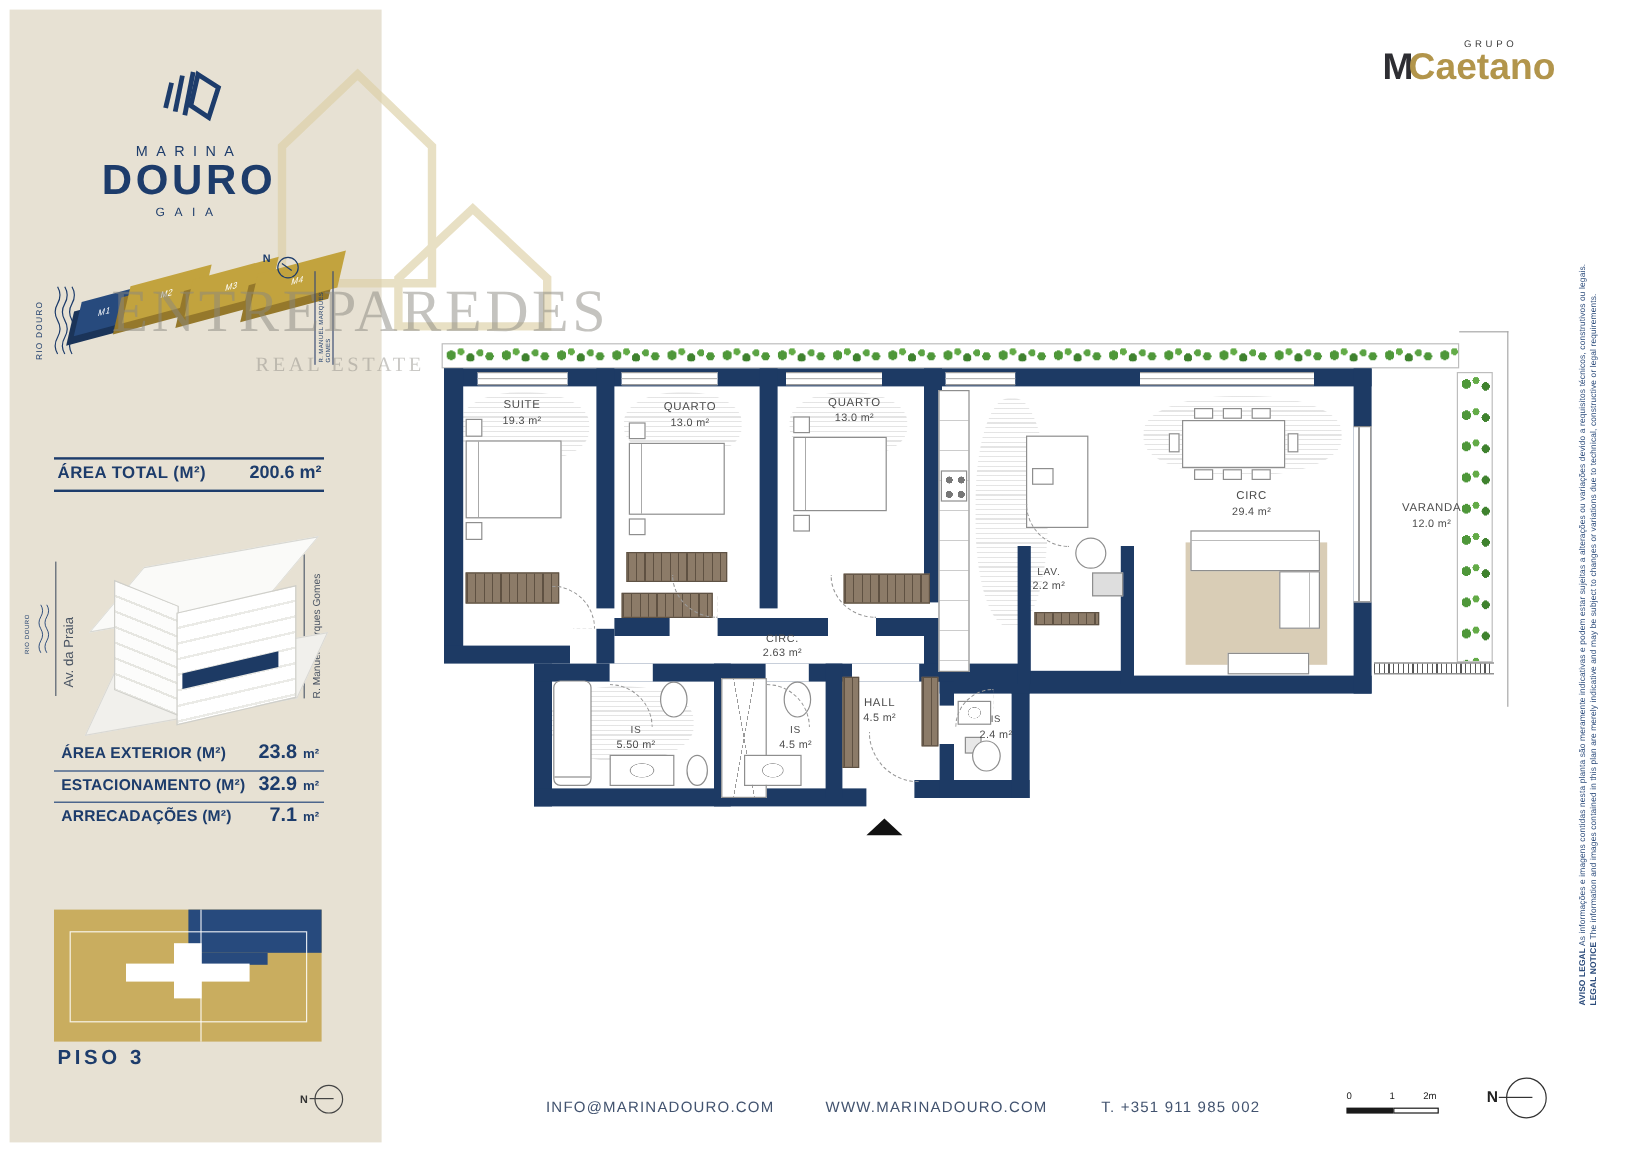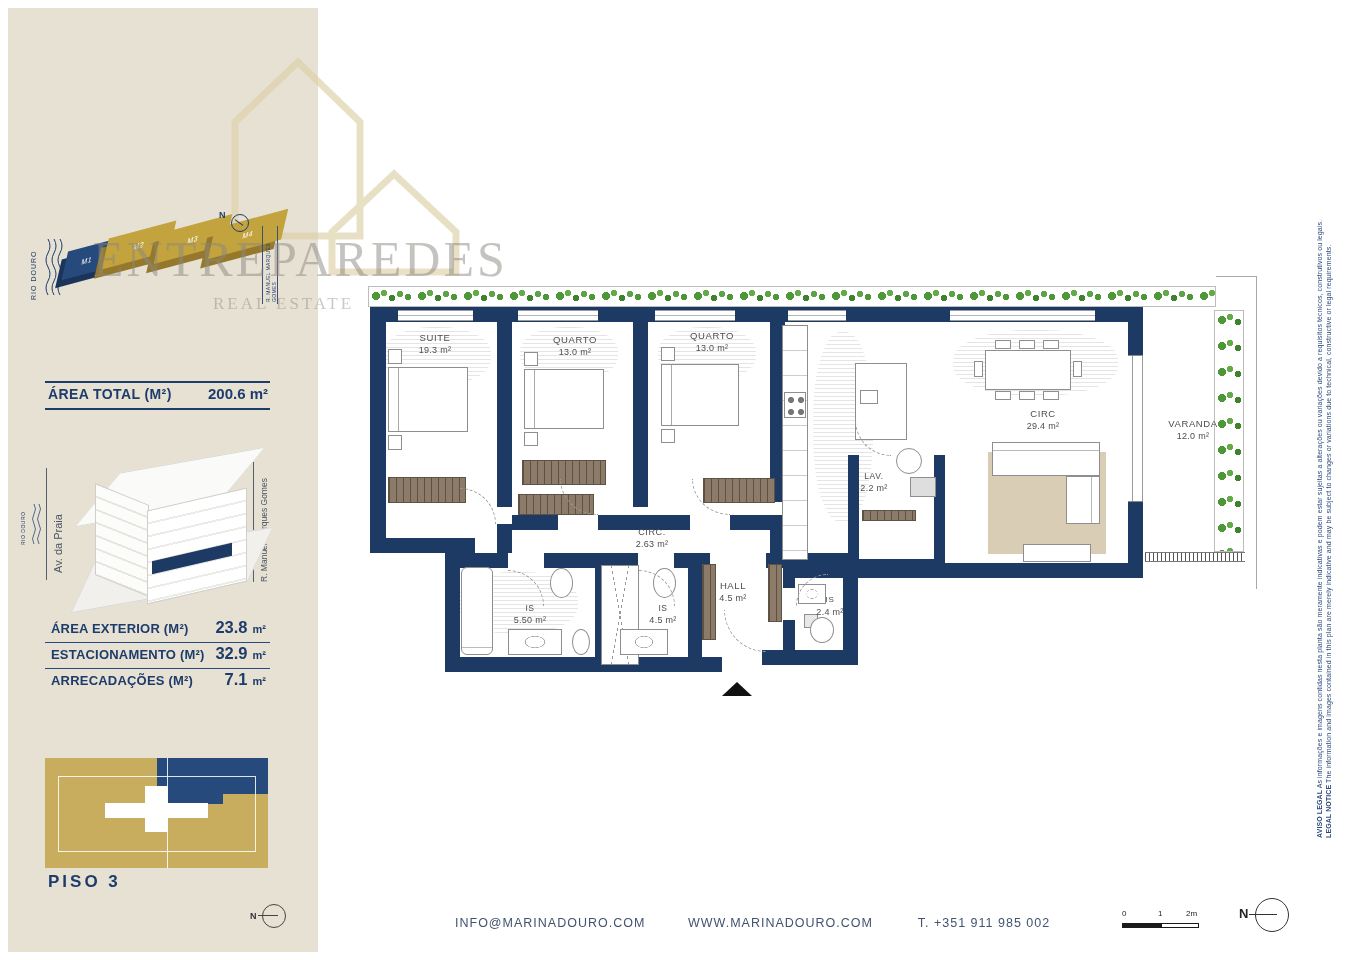--- a/index.html
+++ b/index.html
@@ -43,20 +43,33 @@
 
   <div class="abs" style="left:8px;top:8px;width:310px;height:944px;background:#e7e1d3;"></div>
 
   <svg class="abs" style="left:210px;top:40px;" width="265" height="240">
     <g fill="none" stroke="#ddd0a6" stroke-width="7" opacity="0.65">
       <path d="M25 82 L88 22 L150 82 L150 196 L25 196 Z"></path>
       <path d="M122 192 L184 134 L246 192 L246 232 L122 232 Z"></path>
     </g>
   </svg>
 
+  <div class="abs" style="left:60px;top:50px;width:195px;text-align:center;">
+    <svg width="60" height="62" style="display:inline-block;">
+      <g stroke="#1d3c6b" fill="none" stroke-width="4">
+        <path d="M10 40 L15 19"></path>
+          <path d="M18 43 L24 13"></path>
+          <path d="M26 46 L33 10"></path>
+        <path d="M37 12 L54 23 L46 48 L31 38 Z"></path>
+      </g>
+    </svg>
+    <div style="font-size:12px;letter-spacing:7px;color:#1d3c6b;margin-top:2px;">MARINA</div>
+    <div style="font-size:35px;font-weight:bold;letter-spacing:3px;color:#1d3c6b;line-height:36px;">DOURO</div>
+    <div style="font-size:10px;letter-spacing:8px;color:#1d3c6b;margin-top:3px;">GAIA</div>
+  </div>
 
   <div class="abs vtext navy" style="left:30px;top:240px;height:60px;font-size:7px;letter-spacing:1px;">RIO DOURO</div>
   <svg class="abs" style="left:44px;top:237px;" width="22" height="64">
     <g stroke="#1d3c6b" fill="none" stroke-width="1">
       <path d="M4 2 q4 7 0 14 q-4 7 0 14 q4 7 0 14 q-4 7 0 14"></path>
       <path d="M10 2 q4 7 0 14 q-4 7 0 14 q4 7 0 14 q-4 7 0 14"></path>
       <path d="M16 2 q4 7 0 14 q-4 7 0 14 q4 7 0 14 q-4 7 0 14"></path>
     </g>
   </svg>
   <div class="blk" style="left:64px;top:247px;width:46px;height:26px;background:#274a7d;box-shadow:-5px 6px 0 #1b3459;">M1</div>
@@ -280,20 +293,26 @@
       <div>IS</div>
       <div class="a">2.4 m²</div>
     </div>
   </div>
 
   <div class="abs" style="left:93px;top:230px;pointer-events:none;z-index:50;">
     <div style="font-family:'Liberation Serif',serif;font-size:50px;letter-spacing:3px;color:rgba(138,135,128,0.5);">ENTREPAREDES</div>
     <div style="font-family:'Liberation Serif',serif;font-size:17px;letter-spacing:3px;color:rgba(138,135,128,0.45);margin:6px 0 0 120px;">REAL ESTATE</div>
   </div>
 
+  <div class="abs" style="left:1152px;top:32px;width:180px;">
+    <div style="font-size:8px;letter-spacing:3px;color:#3a3a3a;margin-left:68px;">GRUPO</div>
+    <div style="line-height:30px;">
+      <span style="font-size:31px;font-weight:bold;color:#2e2e33;">M</span><span style="font-size:31px;font-weight:bold;color:#b2954b;margin-left:-4px;">Caetano</span>
+    </div>
+  </div>
 
   <div class="abs" style="left:1316px;top:128px;height:710px;display:flex;">
     <div class="legalcol"><b>AVISO LEGAL</b><span> As informações e imagens contidas nesta planta são meramente indicativas e podem estar sujeitas a alterações ou variações devido a requisitos técnicos, construtivos ou legais.</span></div>
     <div class="legalcol" style="margin-left:2px;"><b>LEGAL NOTICE</b><span> The information and images contained in this plan are merely indicative and may be subject to changes or variations due to technical, constructive or legal requirements.</span></div>
   </div>
 
   <div class="abs" style="left:455px;top:916px;width:176px;text-align:center;font-size:12.5px;letter-spacing:1px;color:#42536f;">INFO@MARINADOURO.COM</div>
   <div class="abs" style="left:688px;top:916px;width:166px;text-align:center;font-size:12.5px;letter-spacing:1px;color:#42536f;">WWW.MARINADOURO.COM</div>
   <div class="abs" style="left:900px;top:916px;width:168px;text-align:center;font-size:12.5px;letter-spacing:1px;color:#42536f;">T. +351 911 985 002</div>
 

